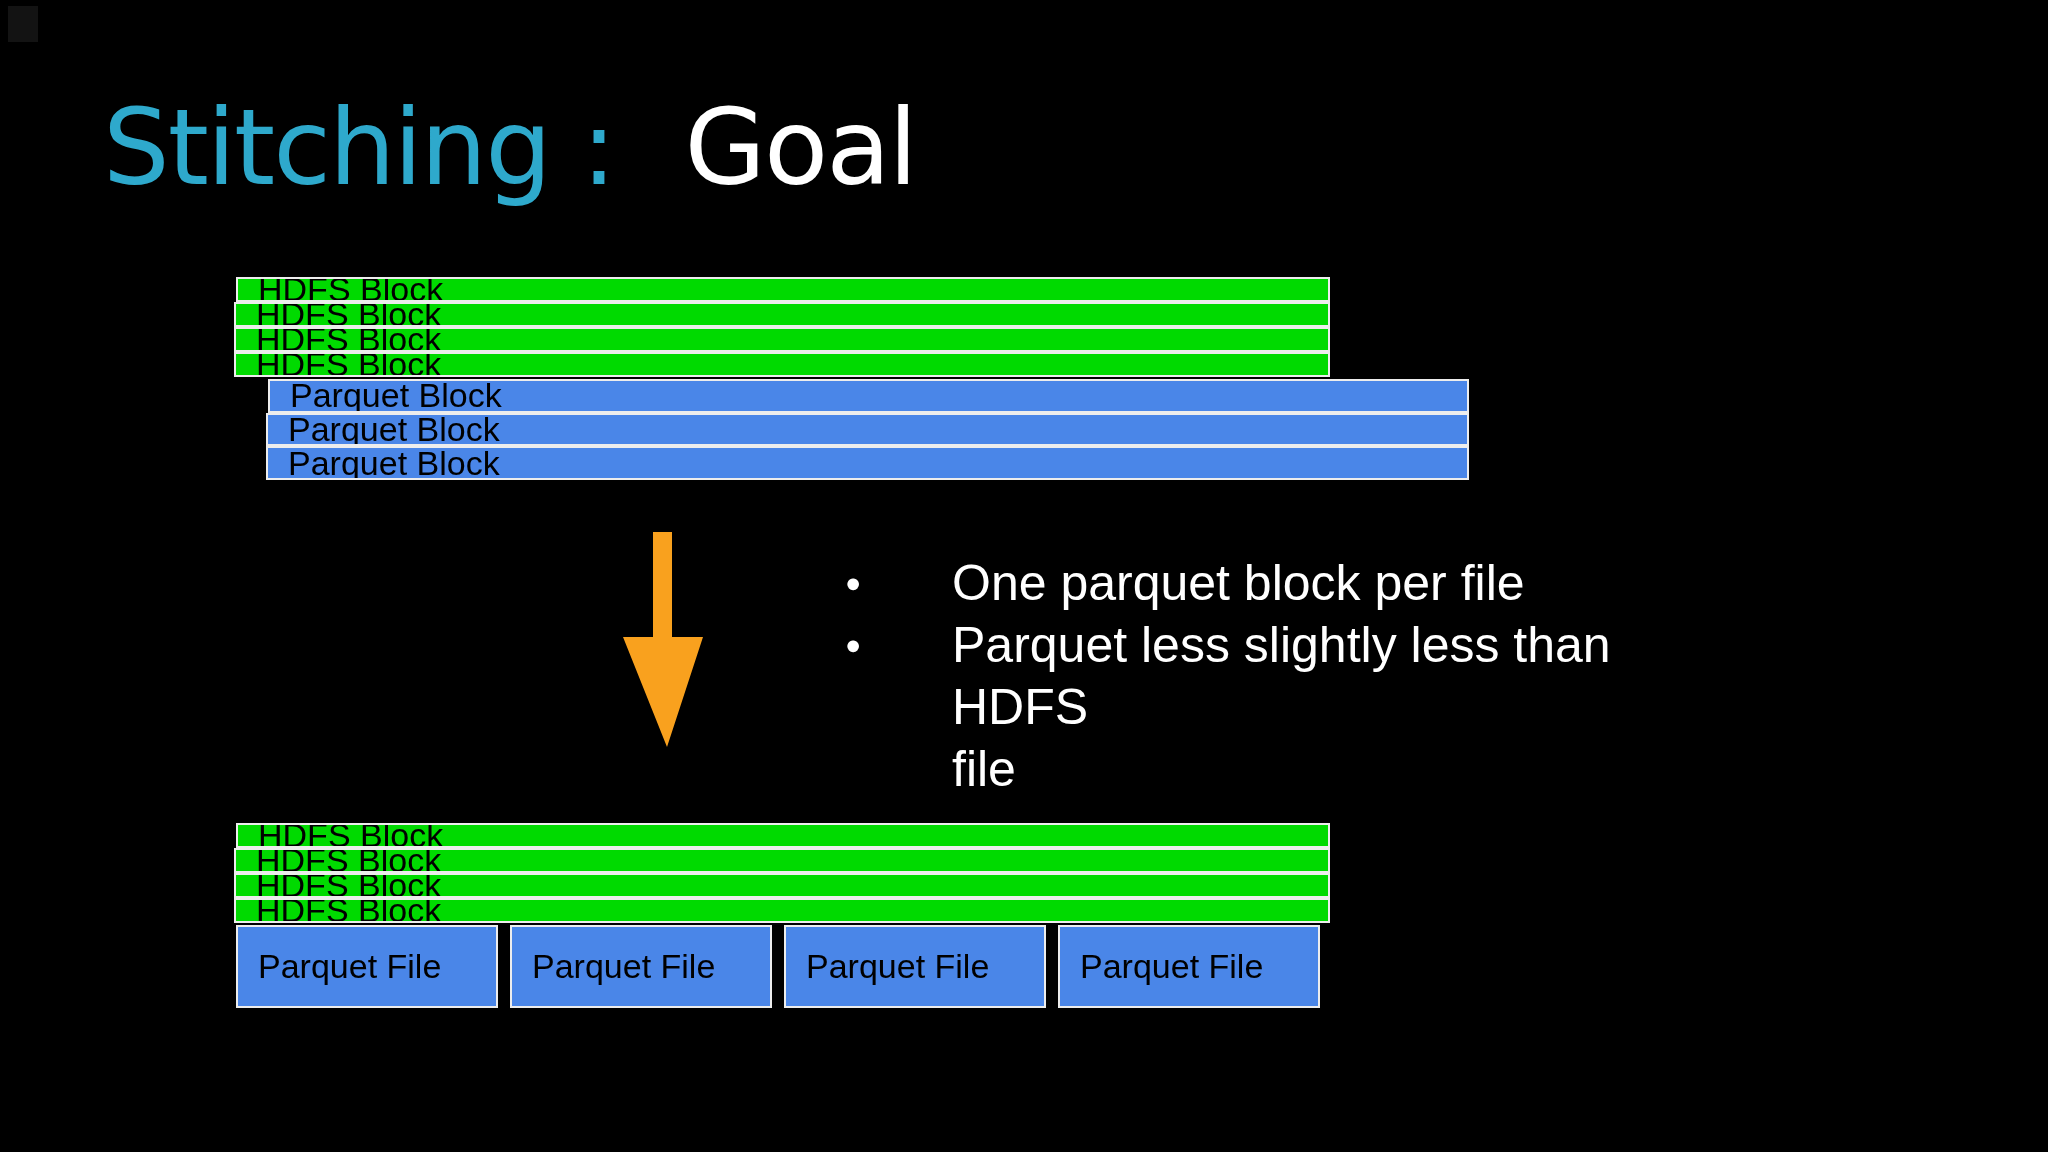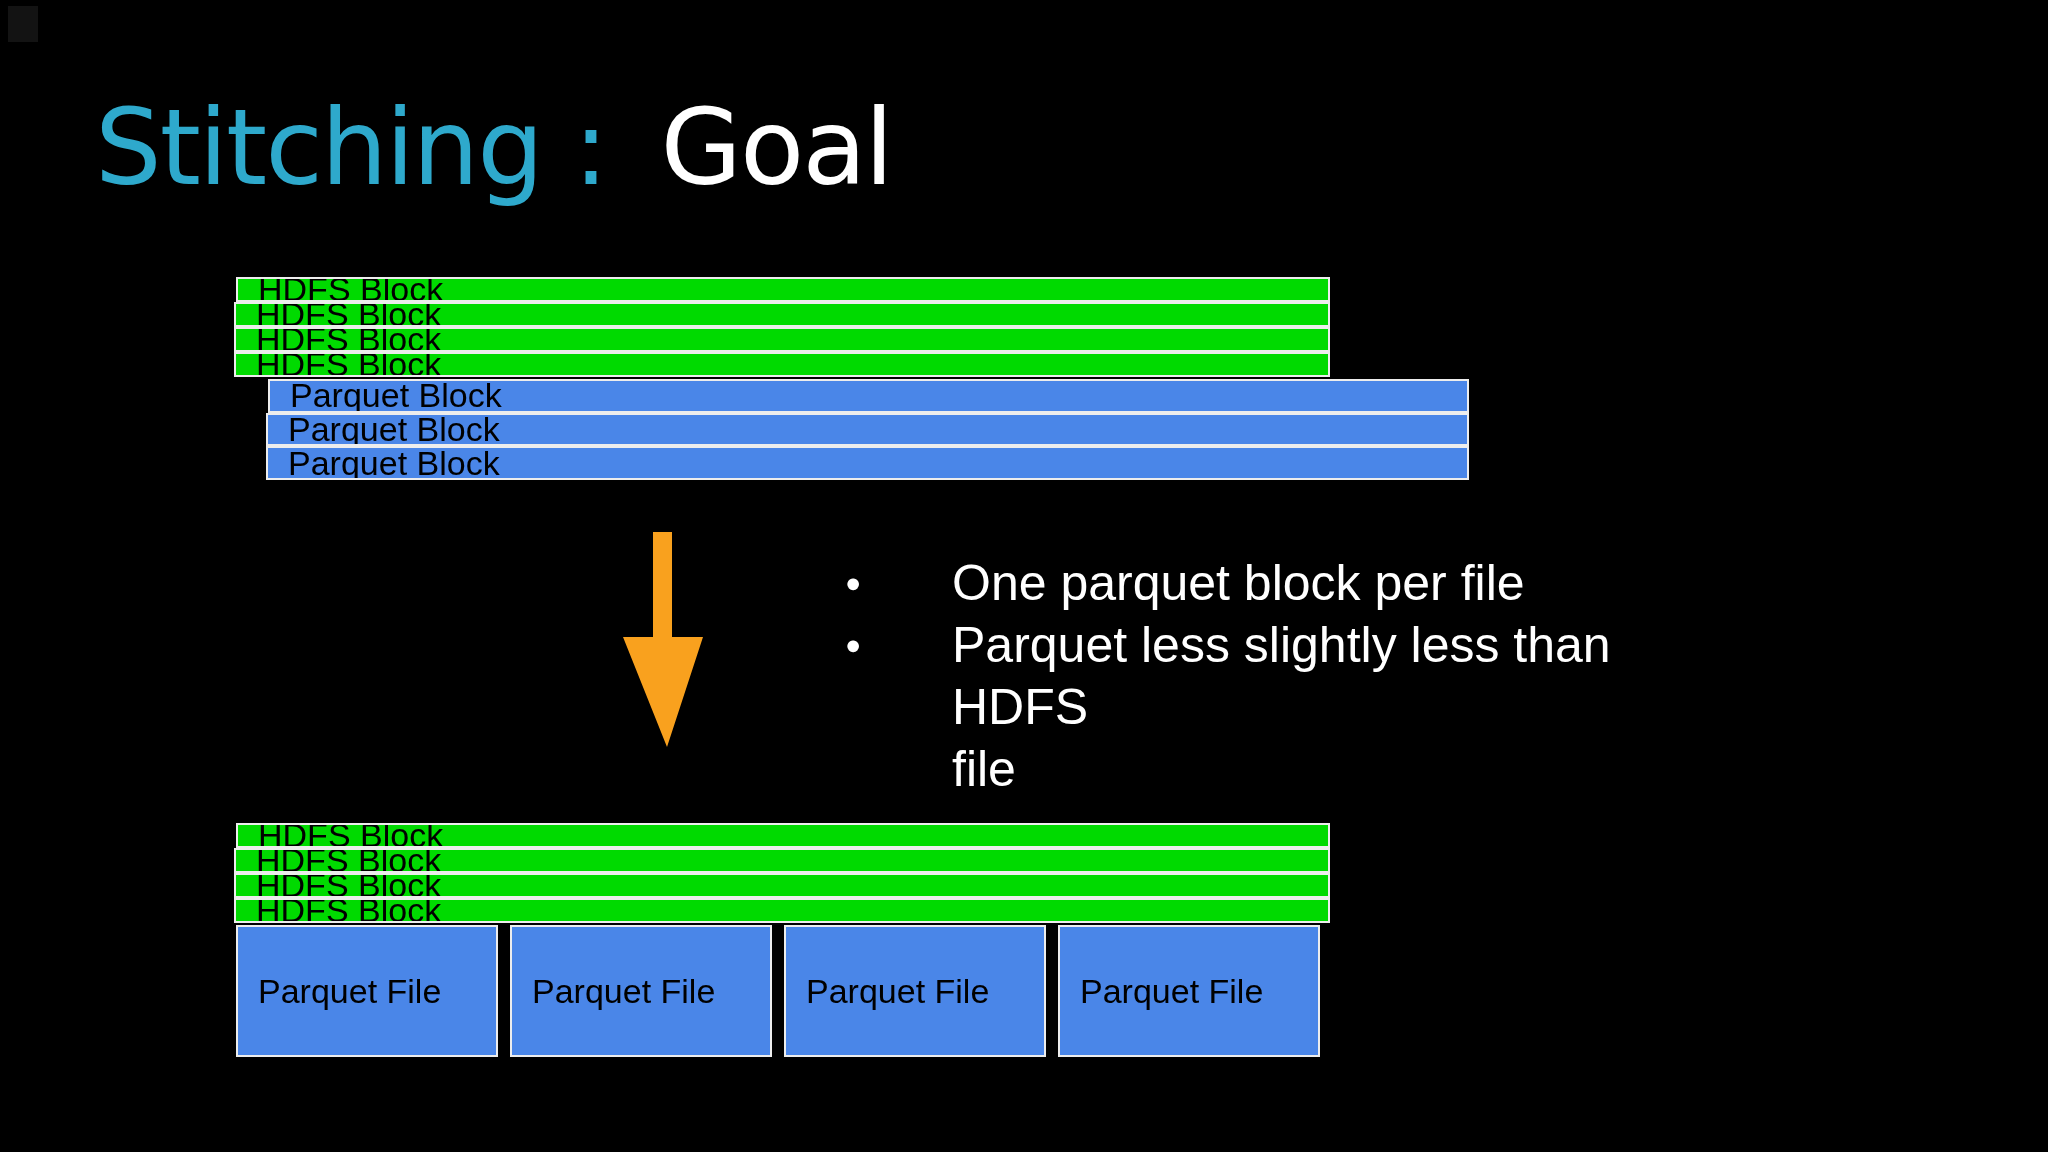--- a/index.html
+++ b/index.html
@@ -26,22 +26,22 @@
   .slide-title {
     position: absolute;
     left: 95px;
     top: 96px;
     font-size: 105px;
     line-height: 1;
     letter-spacing: -2px;
     white-space: nowrap;
     font-family: "DejaVu Sans", sans-serif;
   }
-  .title-highlight { color: var(--title-cyan, #2EA9CC); }
-  .title-rest { color: var(--title-white, #fff); margin-left: 54px; }
+  .title-highlight { color: var(--title-cyan, #2EA9CC); margin-left: 8px; }
+  .title-rest { color: var(--title-white, #fff); margin-left: 70px; }
 
   .block-row {
     position: absolute;
     display: flex;
     box-sizing: border-box;
     flex-direction: column;
   }
   .block-row > div + div { margin-left: -2px; }
 
   .block-cell {
@@ -66,21 +66,21 @@
   .row-parquet-bottom {
     position: absolute;
     left: 236px; top: 925px;
     display: flex;
     gap: 12px;
   }
   .row-parquet-bottom > div + div { margin-left: 0; }
   .row-parquet-bottom .block-cell {
     flex: 0 0 auto;
     width: 262px;
-    height: 132px;
+    height: 83px;
   }
 
   .down-arrow {
     position: absolute;
     left: 610px;
     top: 525px;
     width: 120px;
     height: 230px;
   }
 

